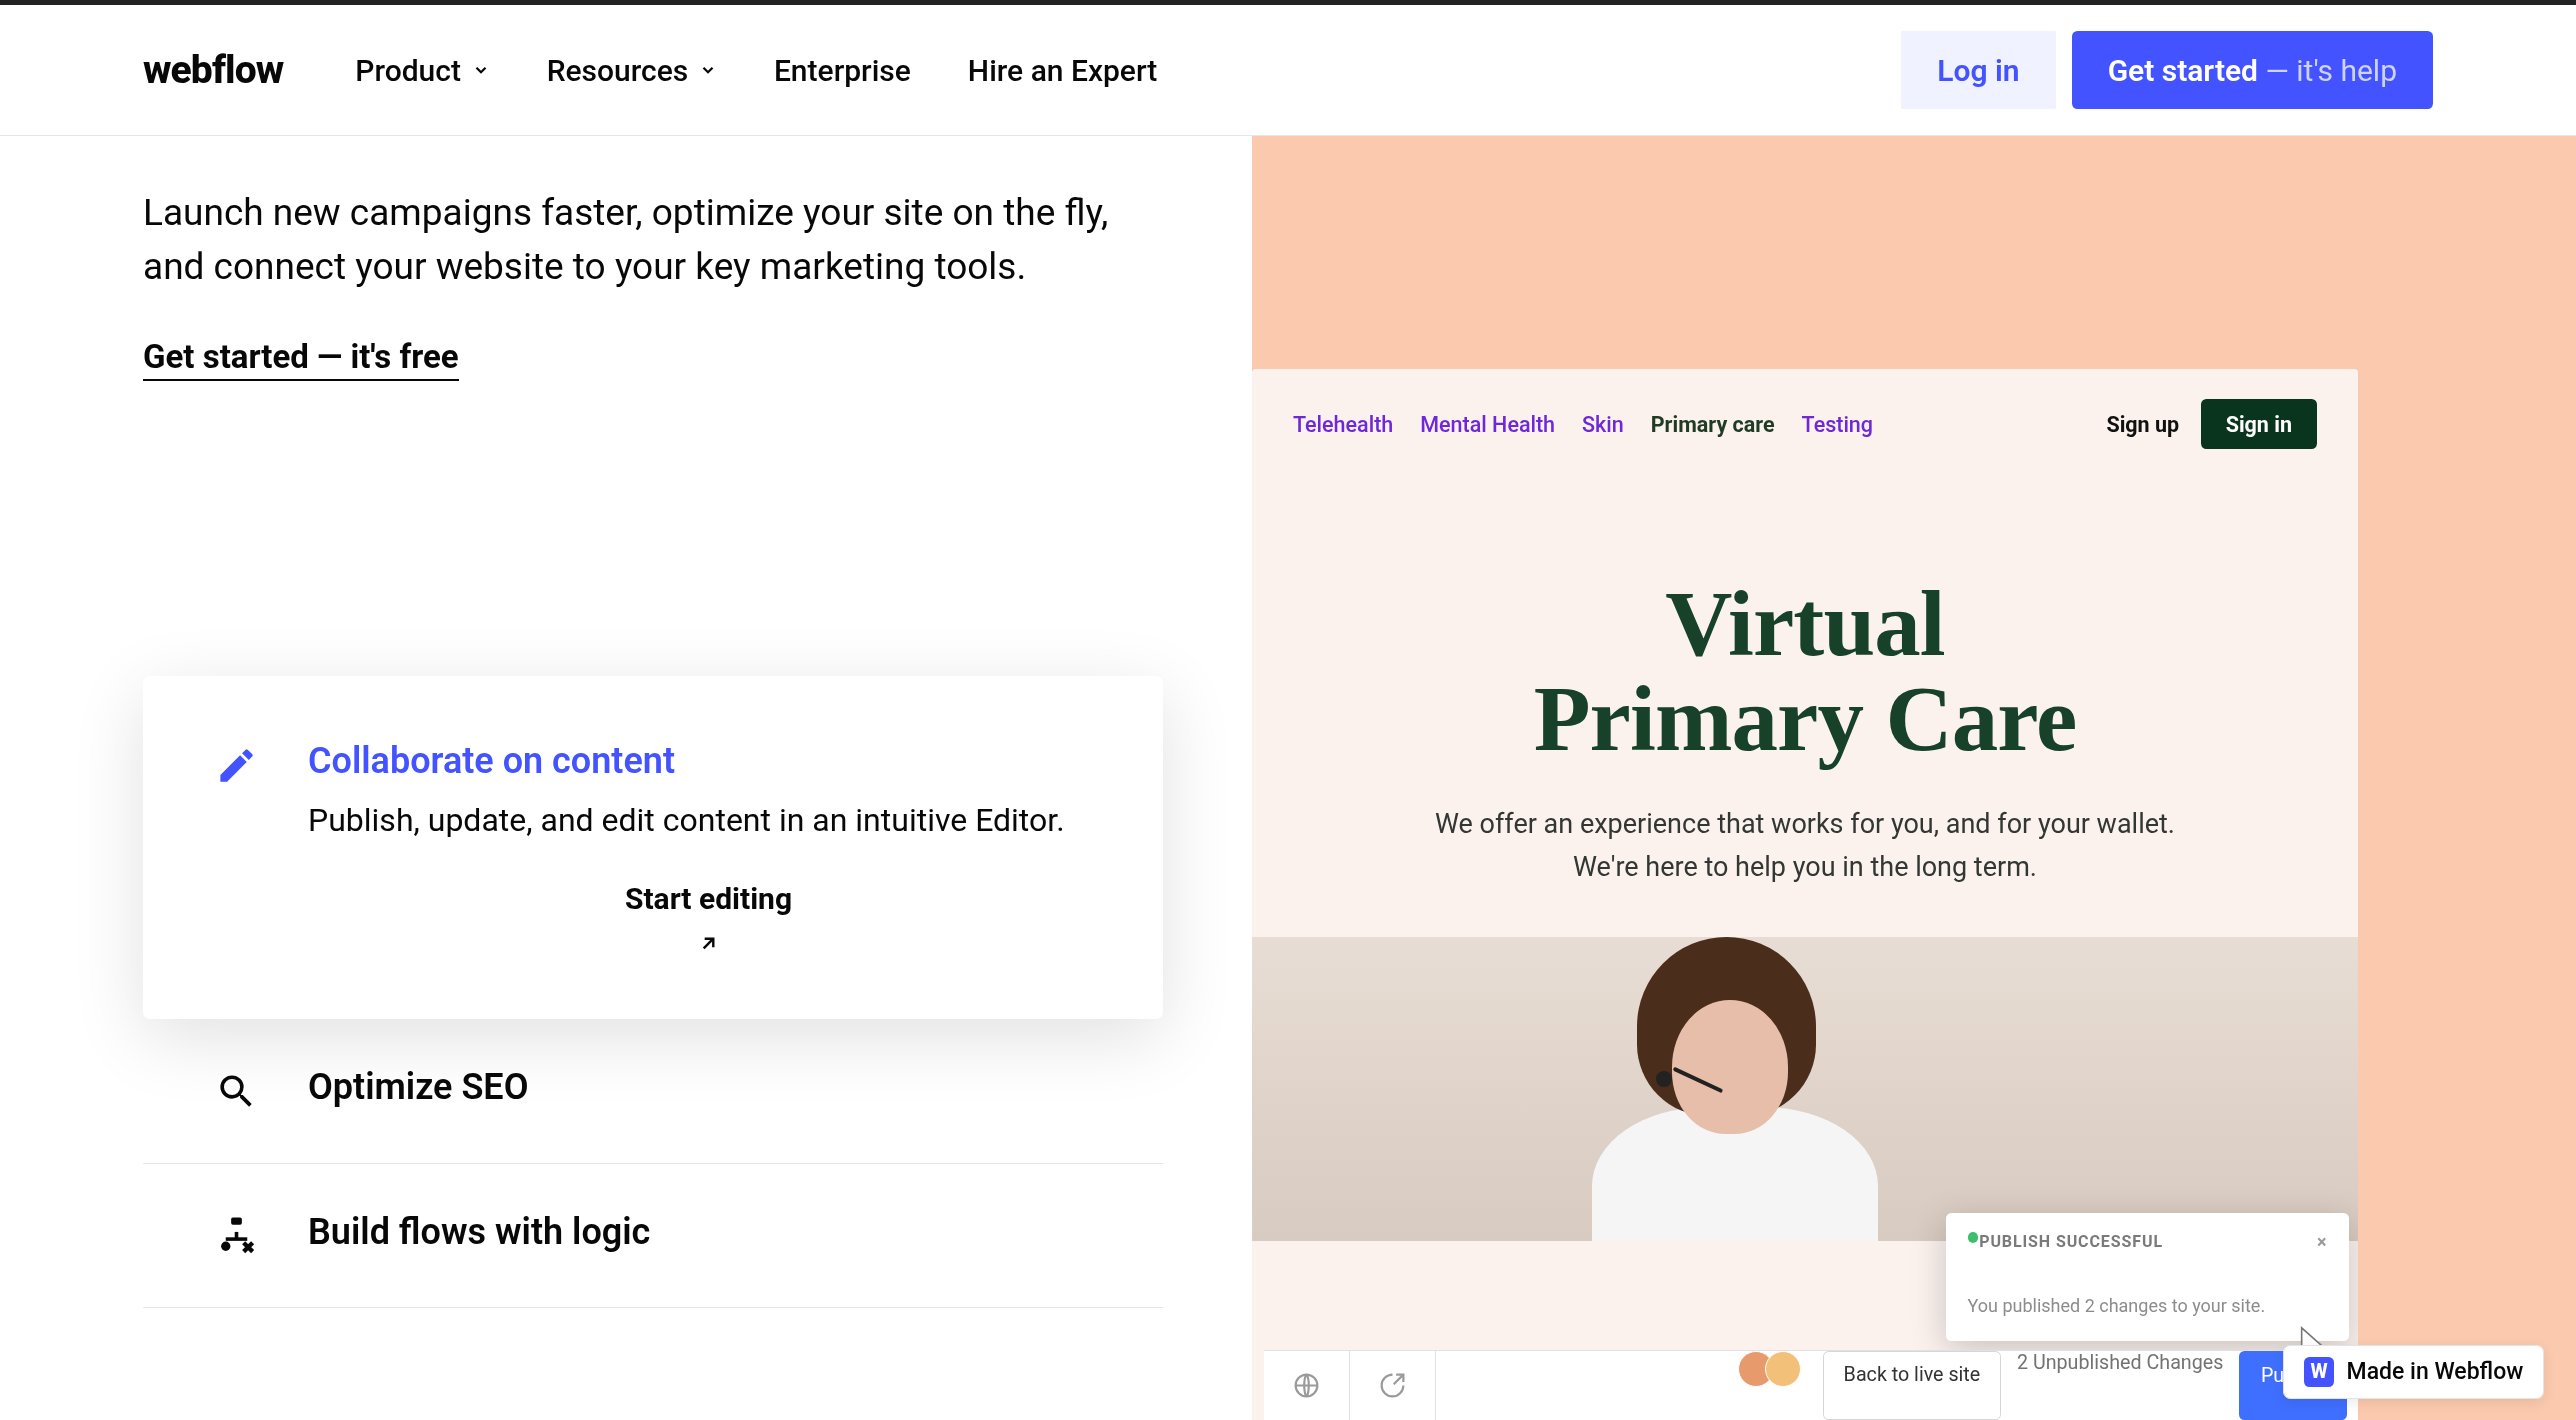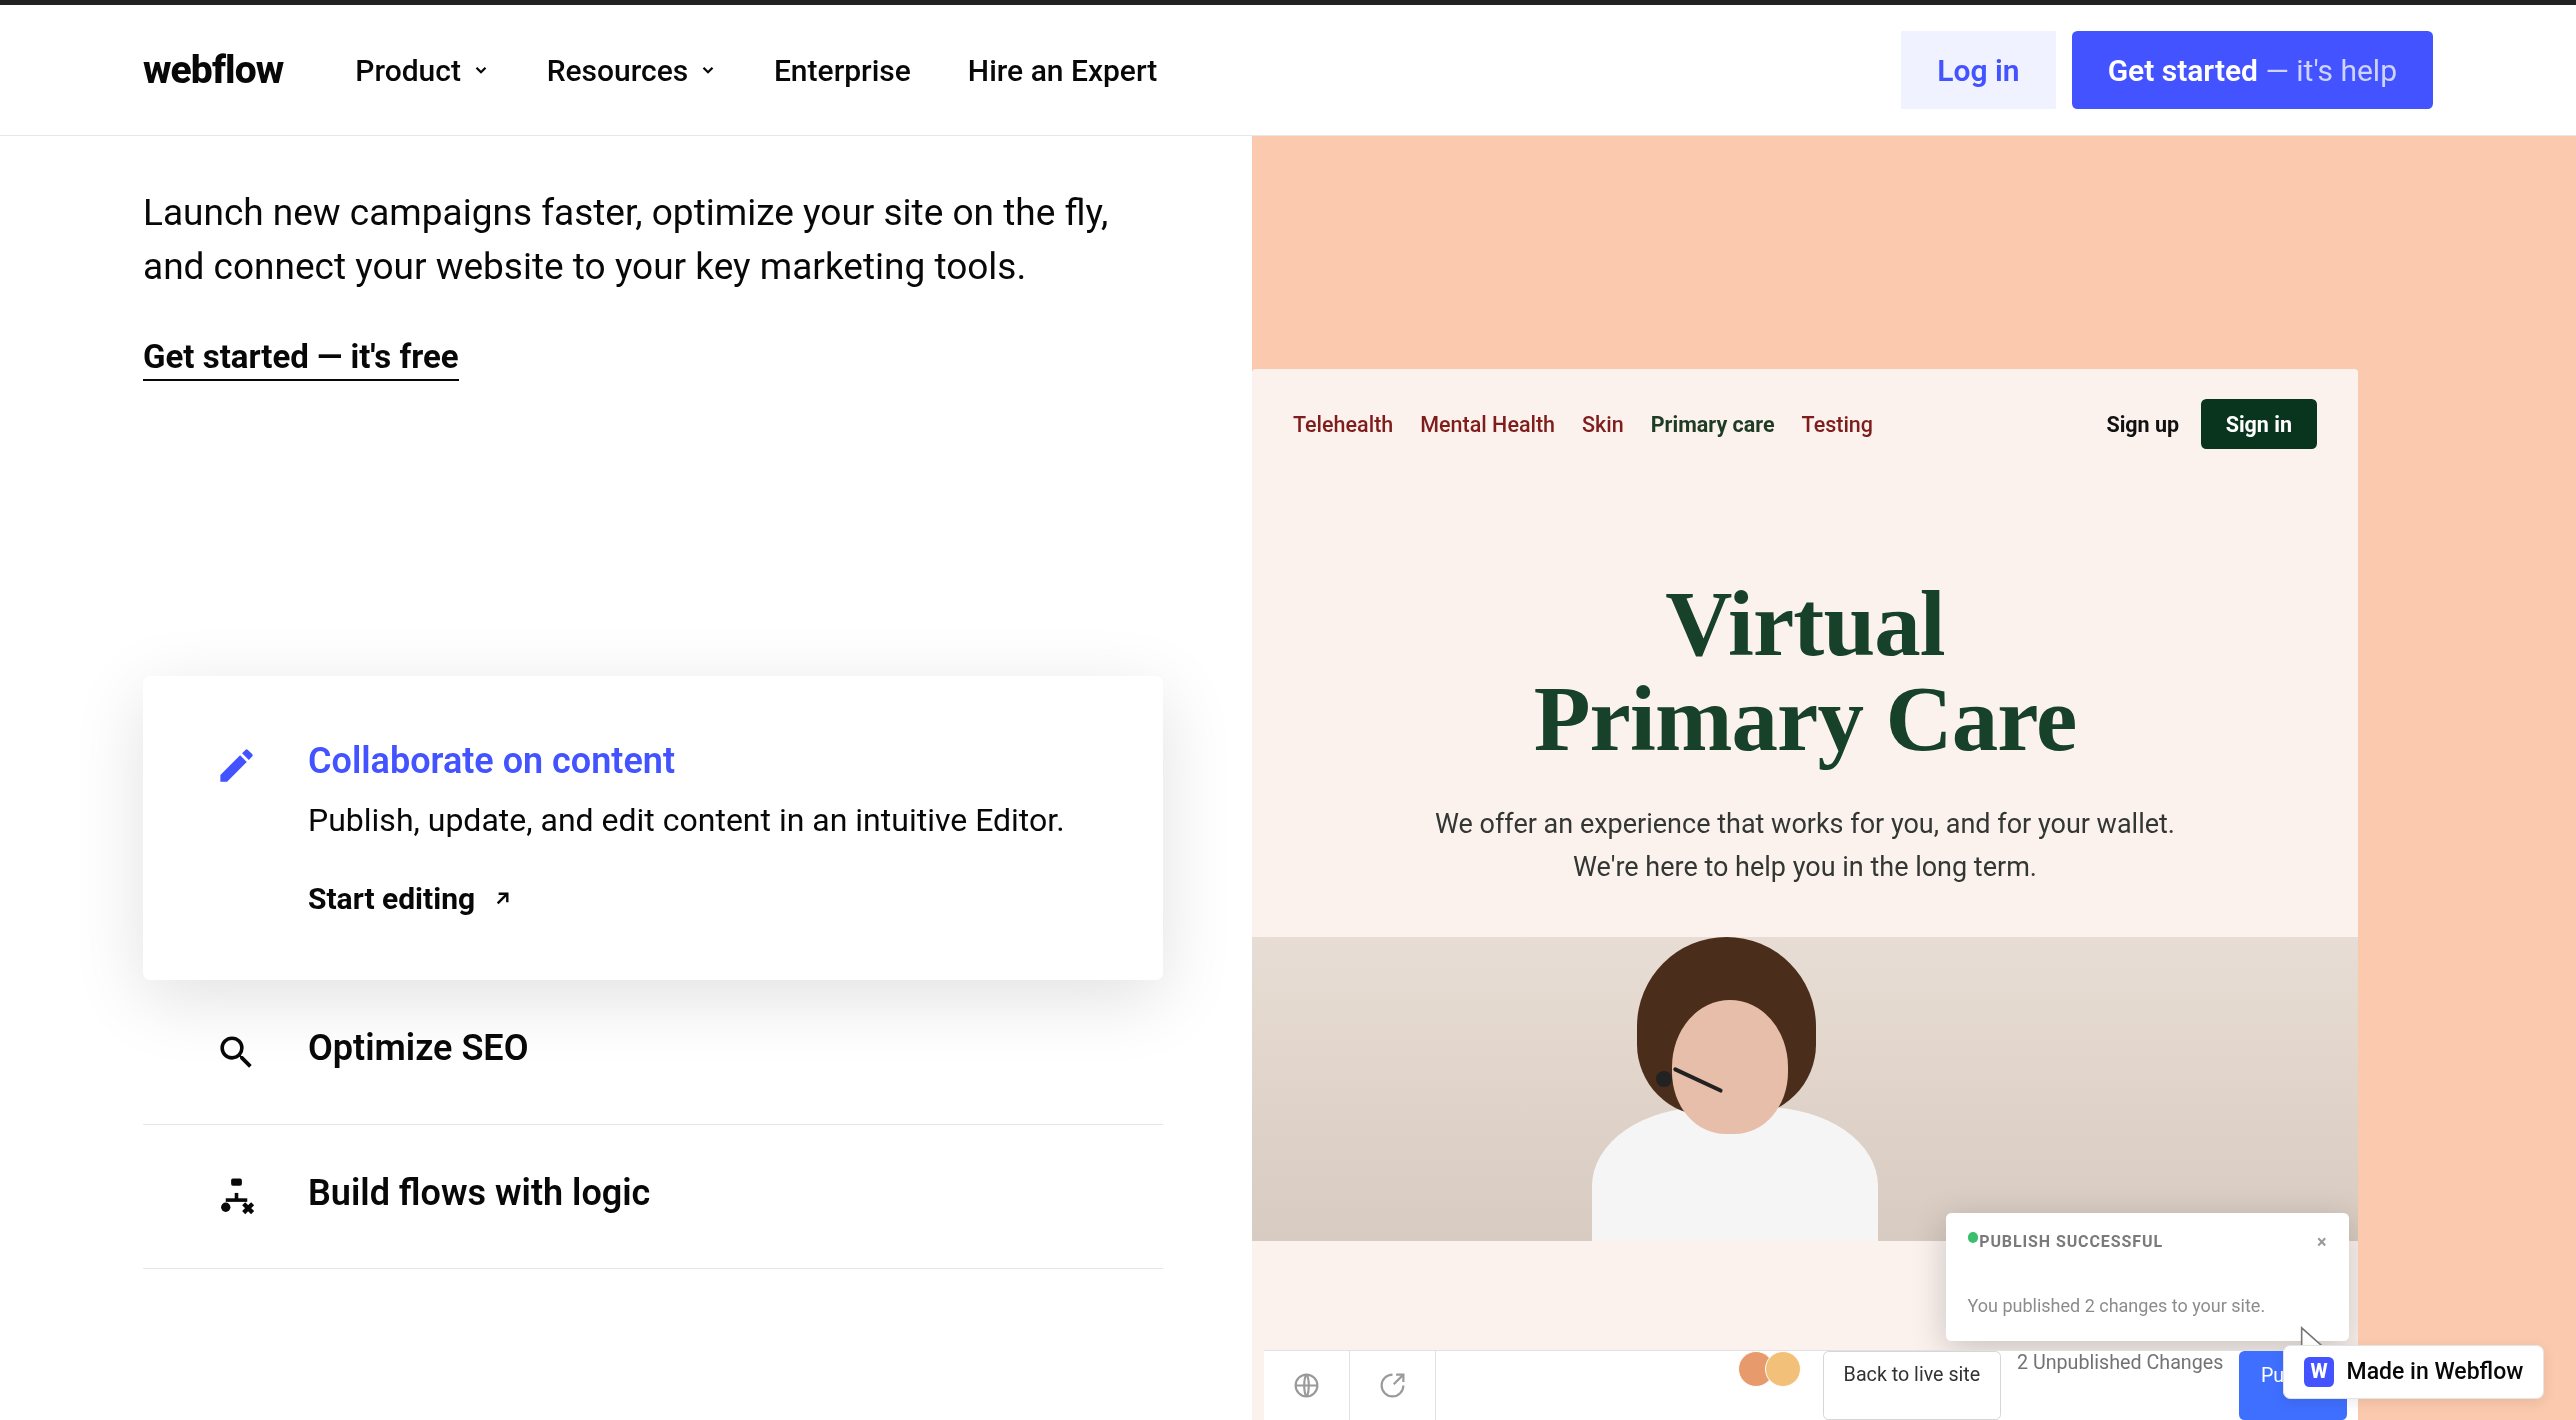--- a/index.html
+++ b/index.html
@@ -115,20 +115,21 @@
     line-height: 1.4;
   }
   .card .action {
     font-size: 30px;
     font-weight: 700;
     margin-top: 38px;
     display: flex;
     align-items: center;
     gap: 16px;
     cursor: pointer;
+    flex-direction: column;
   }
   .arrow-ne { width: 23px; height: 23px; }
 
   
   .right {
     flex: 1;
     background: #fbc9ad;
     position: relative;
     padding: 233px 107px 0 0;
     display: flex;
@@ -141,21 +142,21 @@
     overflow: hidden;
     position: relative;
   }
   .site-nav {
     display: flex;
     align-items: center;
     padding: 30px 41px;
     font-size: 21.5px;
   }
   .site-nav .tabs { display: flex; gap: 27px; }
-  .site-nav .tab { color: #7f1d1d; font-weight: 500; cursor: pointer; }
+  .site-nav .tab { color: #6d28d9; font-weight: 500; cursor: pointer; }
   .site-nav .tab.active { color: #1f3b24; font-weight: 700; }
   .site-nav .sp { flex: 1; }
   .site-nav .su { font-weight: 700; color: #111; margin-right: 21.5px; cursor: pointer; }
   .site-nav .si {
     background: #09351e;
     color: #fff;
     font-weight: 700;
     padding: 12.5px 25px;
     border-radius: 5.4px;
     cursor: pointer;

